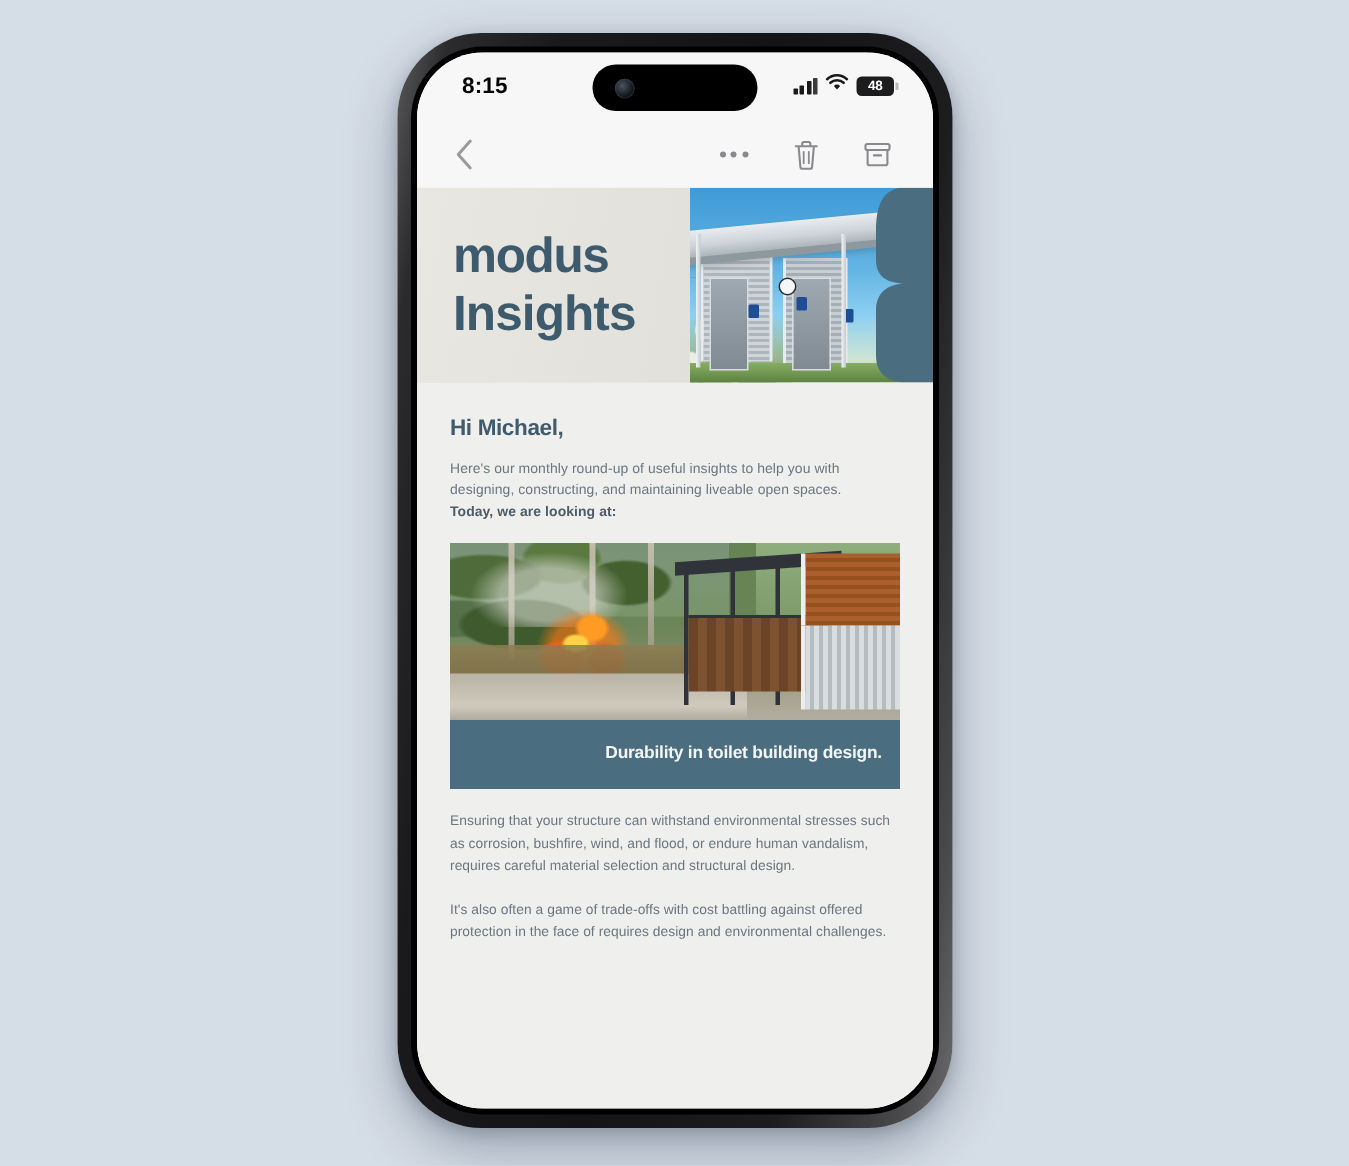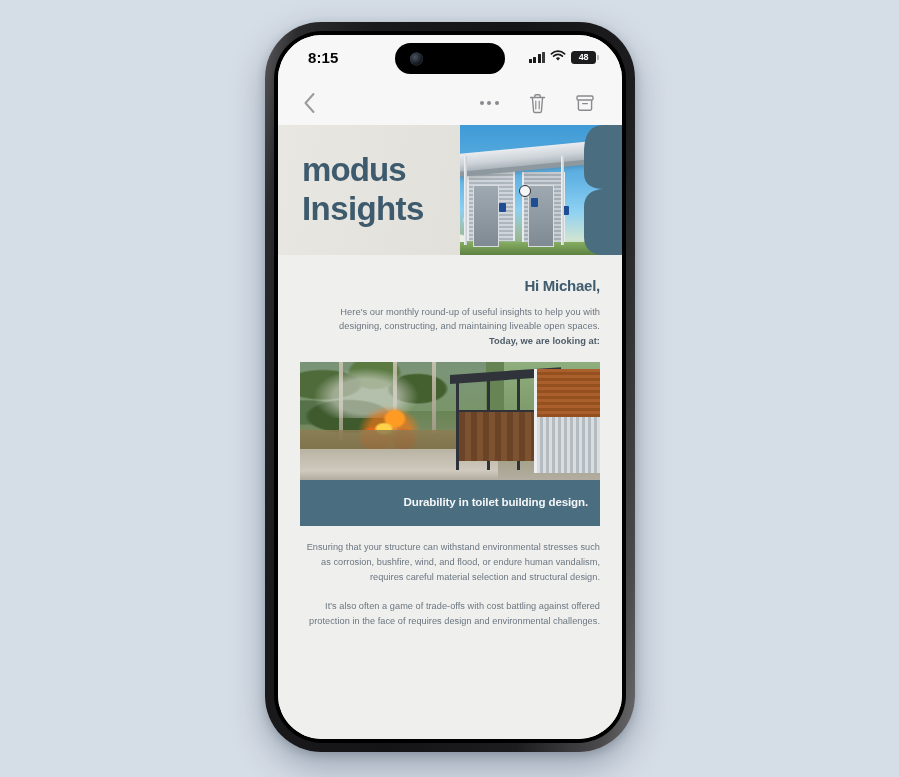--- a/index.html
+++ b/index.html
@@ -285,42 +285,41 @@
   
   .hp-swoosh {
     position: absolute;
     right: -4px; top: 0;
     width: 48px; height: 100%;
     z-index: 3;
   }
   .hp-swoosh svg { display: block; width: 100%; height: 100%; }
 
   
-  .content-pad { padding: 0 22px; text-align: right; }
+  .content-pad { padding: 0 22px; }
   .greeting {
     font-size: 15px;
     font-weight: bold;
     color: #3f5b6d;
     letter-spacing: -0.25px;
     padding-top: 22px;
   }
   .intro {
     font-size: 9.3px;
     line-height: 1.55;
     color: #6b7680;
     padding-top: 11px;
     letter-spacing: 0.05px;
   }
   .intro-strong {
     font-size: 9.3px;
     font-weight: bold;
     color: #4e5c68;
     padding-top: 2px;
     letter-spacing: 0.05px;
-    margin-left: 36px;
   }
 
   
   .feature-card {
     margin: 16px 22px 0;
     overflow: hidden;
     background: #3b5d70;
   }
   .feature-photo {
     position: relative;

